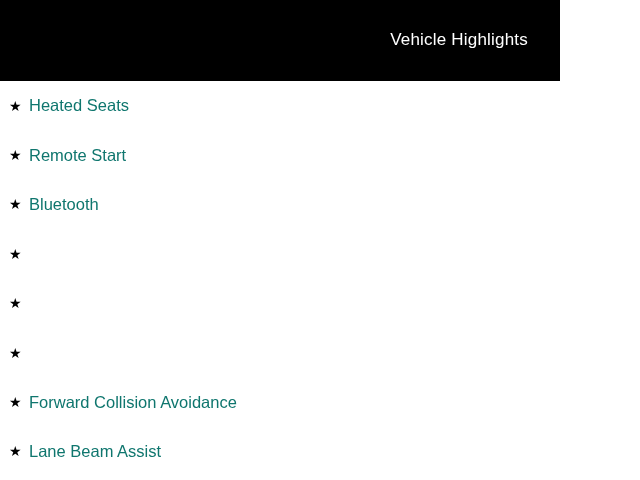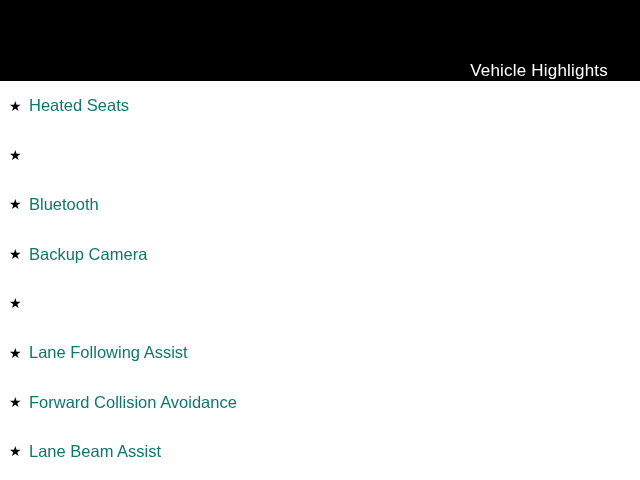--- a/index.html
+++ b/index.html
@@ -16,25 +16,25 @@
     position: relative;
     width: 640px;
     height: 480px;
     background: #ffffff;
   }
 
   .header-bar {
     position: absolute;
     top: 0;
     left: 0;
-    width: 640px;
+    width: 560px;
     height: 81px;
     background: #000000;
     display: flex;
-    align-items: flex-end;
+    align-items: center;
     justify-content: flex-end;
     box-sizing: border-box;
     padding-right: 32px;
   }
 
   .header-title {
     color: #ffffff;
     font-size: 17px;
     font-weight: normal;
     letter-spacing: 0.2px;
@@ -87,39 +87,38 @@
 
   <ul class="features-list">
 
     <li class="feature-item">
       <span class="bullet-star">★</span>
       <span class="feature-label">Heated Seats</span>
     </li>
 
     <li class="feature-item">
       <span class="bullet-star">★</span>
+      <span class="feature-label">Remote Start</span>
     </li>
 
     <li class="feature-item">
       <span class="bullet-star">★</span>
       <span class="feature-label">Bluetooth</span>
     </li>
 
     <li class="feature-item">
       <span class="bullet-star">★</span>
-      <span class="feature-label">Backup Camera</span>
     </li>
 
     <li class="feature-item">
       <span class="bullet-star">★</span>
     </li>
 
     <li class="feature-item">
       <span class="bullet-star">★</span>
-      <span class="feature-label">Lane Following Assist</span>
     </li>
 
     <li class="feature-item">
       <span class="bullet-star">★</span>
       <span class="feature-label">Forward Collision Avoidance</span>
     </li>
 
     <li class="feature-item">
       <span class="bullet-star">★</span>
       <span class="feature-label">Lane Beam Assist</span>

